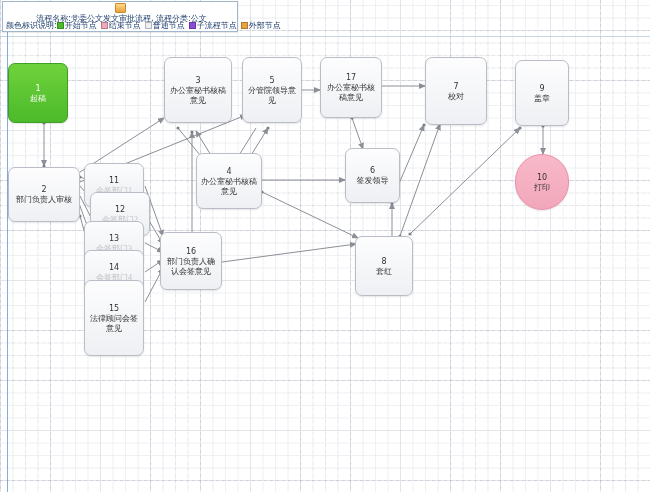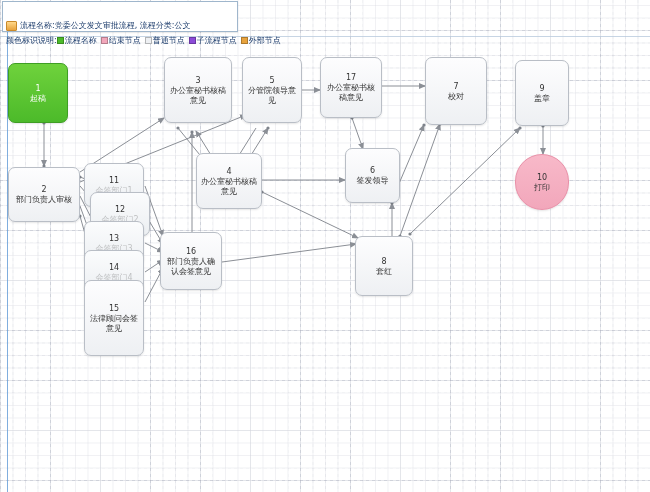--- a/index.html
+++ b/index.html
@@ -44,21 +44,21 @@
     background:#b9cbdd;opacity:.8;
   }
 
   
   #header{
     position:absolute;left:2px;top:1px;width:236px;height:31px;
     background:#ffffff;border:1px solid #9fb6cc;box-sizing:border-box;
     z-index:40;box-shadow:0 1px 1px rgba(0,0,0,.08);
   }
   .hline{display:flex;align-items:center;height:15px;padding-left:3px;}
-  .hline.t1{margin-top:16px;}
+  .hline.t1{margin-top:1px;flex-direction:column;}
   .title-ico{
     width:9px;height:8px;margin-right:3px;flex:0 0 auto;
     background:linear-gradient(#ffd88a,#e8a33d);
     border:1px solid #c98a2a;border-radius:1px;
   }
   .title-txt{font-size:8px;color:#1b3b6b;white-space:nowrap;letter-spacing:0;}
   .legend-lbl{font-size:8px;color:#1b3b6b;white-space:nowrap;margin-right:0;}
   .lg{display:inline-flex;align-items:center;margin-right:4px;white-space:nowrap;}
   .sw{width:5px;height:5px;margin-right:1px;border:1px solid rgba(0,0,0,.25);}
   .lg span{font-size:8px;color:#1b3b6b;}
@@ -77,21 +77,21 @@
   .node .nlabel{font-size:8px;line-height:10px;color:#333;}
   .node.start{
     background:linear-gradient(#6fd23c,#4cba2a);
     border-color:#3f9e24;color:#fff;
   }
   .node.start .nid,.node.start .nlabel{color:#fff;}
   .node.end{
     background:linear-gradient(#f8b9c9,#f2a7bb);
     border-color:#e890a8;color:#4a4a4a;
   }
-  .node.stacked .nlabel{opacity:.28;}
+  .node.stacked .nlabel{opacity:.28;font-family:Liberation Serif, serif;}
   .node.stacked{background:linear-gradient(#fbfcfd,#eceff2);}
 
   
   #edges{position:absolute;left:0;top:0;width:650px;height:492px;z-index:10;}
   .edge{stroke:#8b8f96;stroke-width:1;fill:none;}
   .port{fill:#7f848c;}
 </style>
 </head>
 <body>
 
@@ -103,21 +103,21 @@
 
   <div id="header">
     <div class="hline t1">
       <span class="title-ico"></span>
       <span class="title-txt">流程名称:党委公文发文审批流程, 流程分类:公文</span>
     </div>
     <div class="hline">
       <span class="legend-lbl">颜色标识说明:</span>
       <span class="lg">
         <i class="sw" style="background:#4cba2a"></i>
-        <span>流程名称</span>
+        <span>开始节点</span>
       </span>
       <span class="lg">
         <i class="sw" style="background:#f2a7bb"></i>
         <span>结束节点</span>
       </span>
       <span class="lg">
         <i class="sw" style="background:#eef0f3"></i>
         <span>普通节点</span>
       </span>
       <span class="lg">

